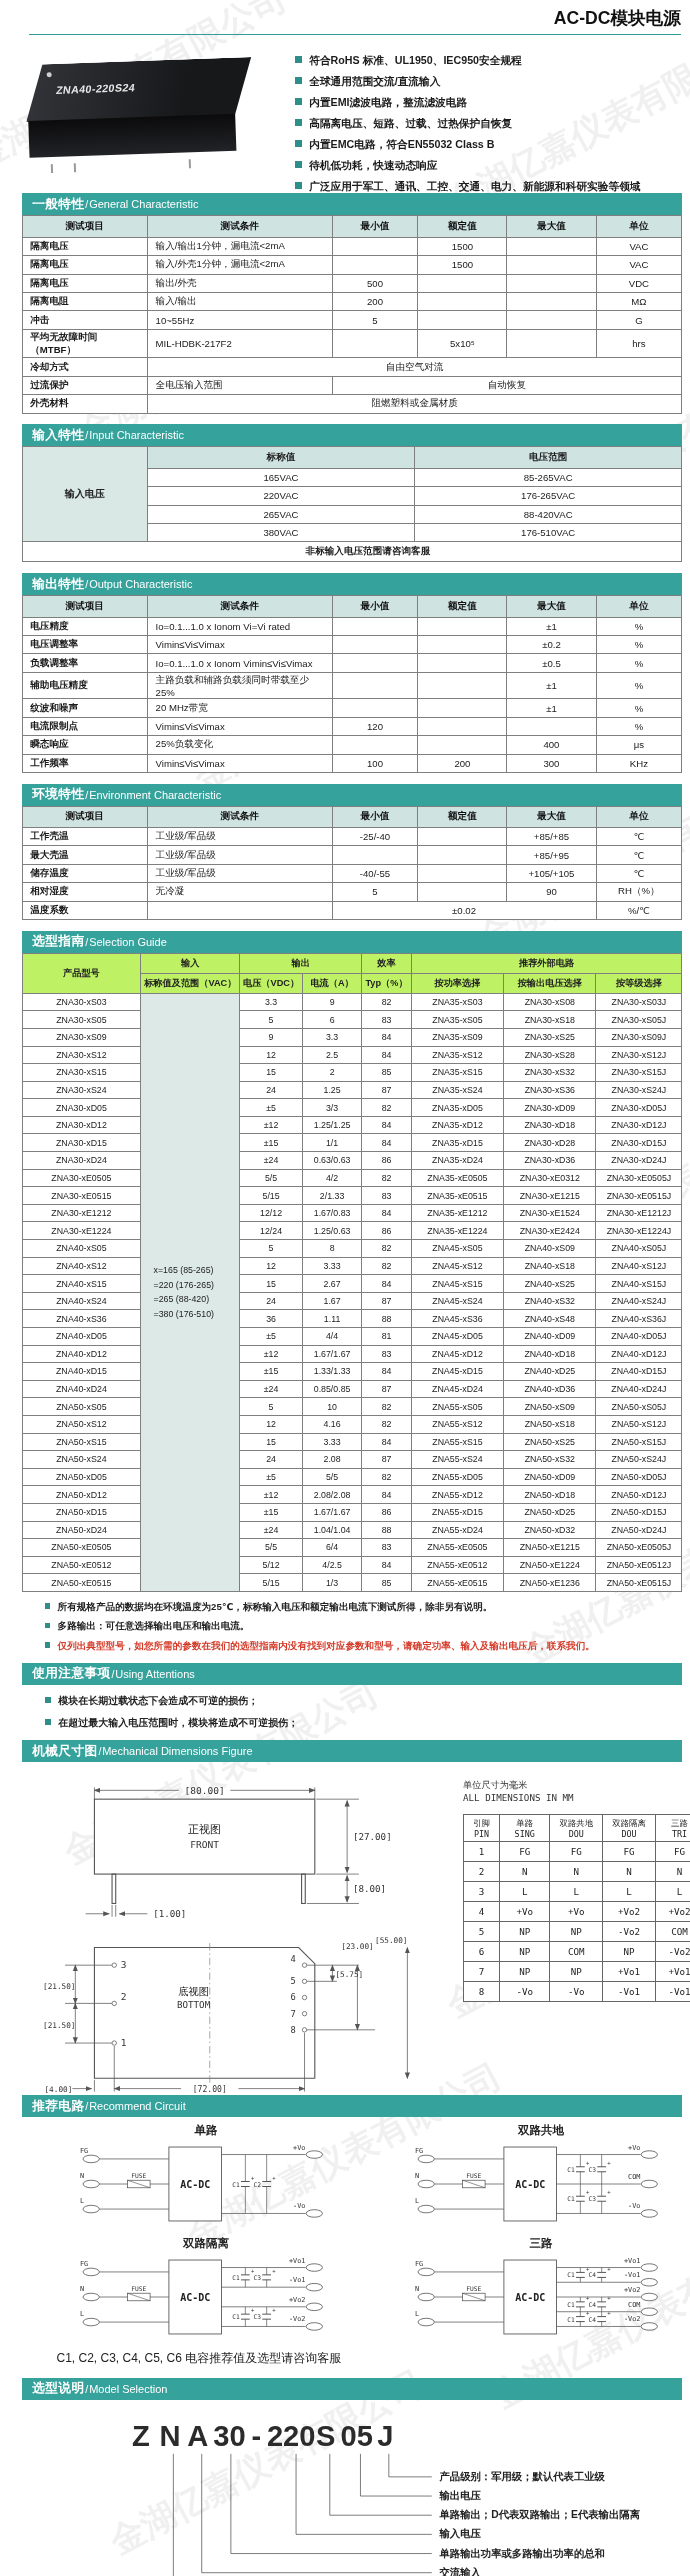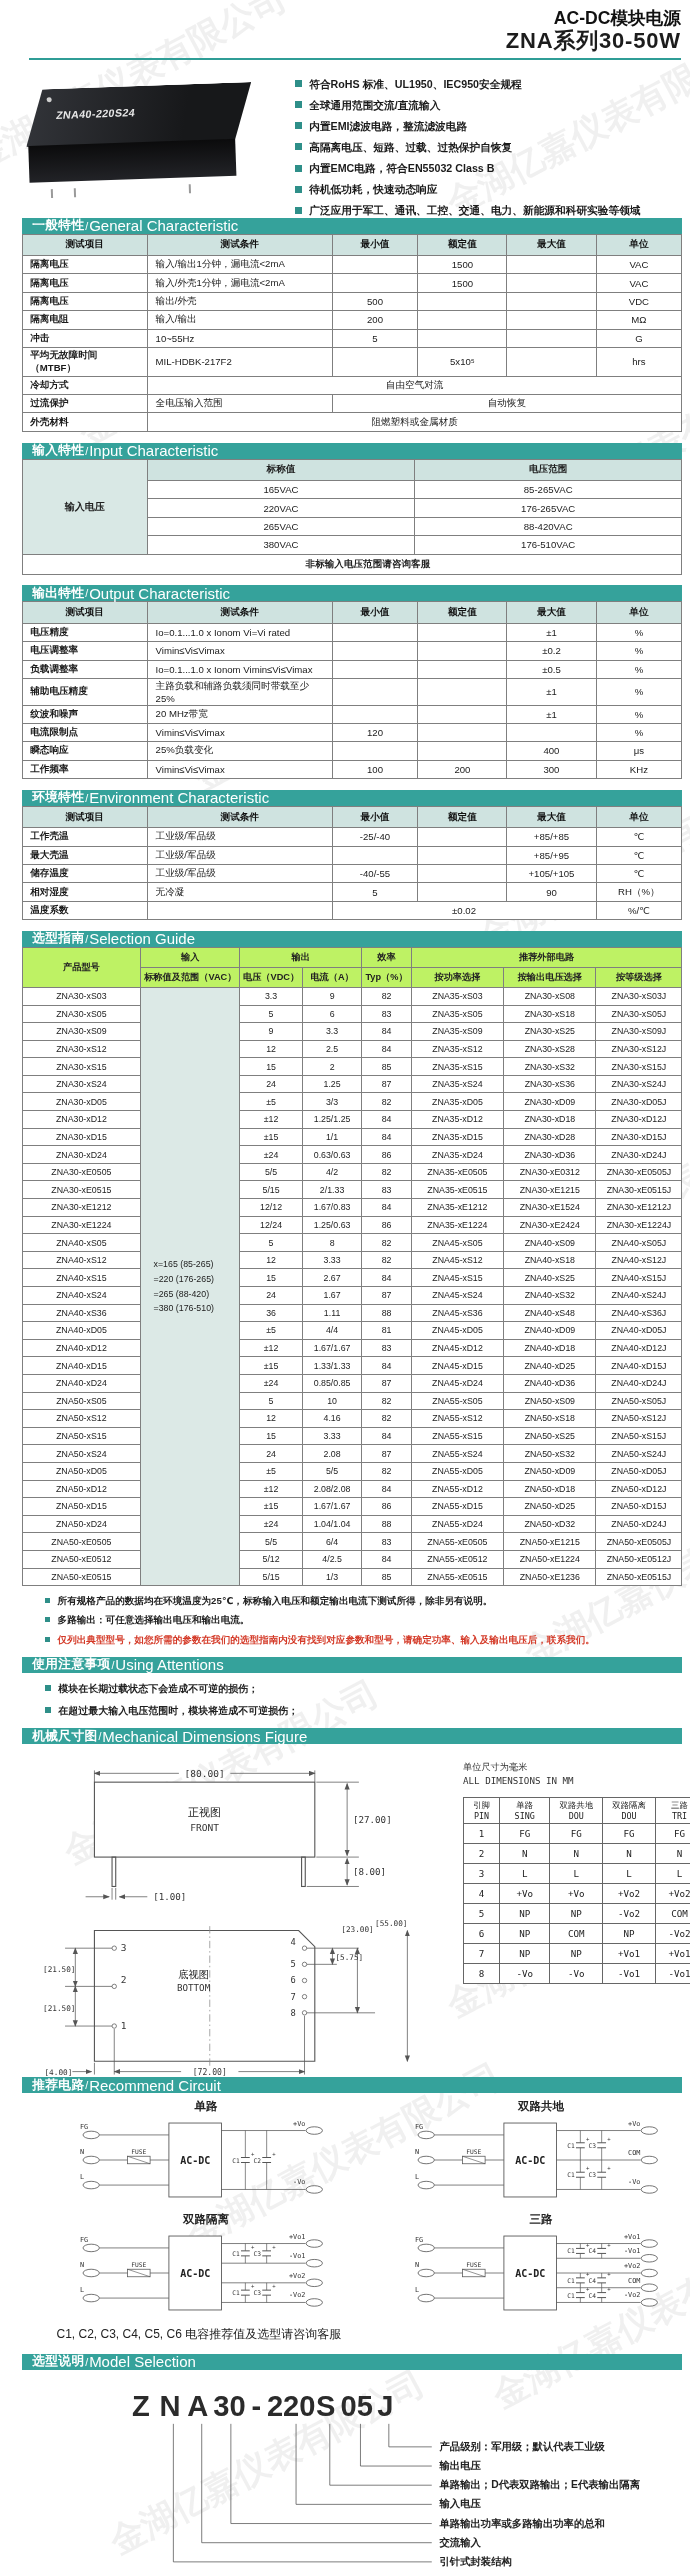--- a/index.html
+++ b/index.html
@@ -25,24 +25,24 @@
   .mod-label { position: absolute; left: 31px; top: 20px; color: #e8e8e8; font-size: 10.7px; font-weight: bold;
                letter-spacing: 0.4px; transform: skewX(-10deg); }
   .mod-dot { position: absolute; left: 21.5px; top: 7.7px; width: 5.4px; height: 5.4px; border-radius: 50%; background: #cfcfcf; }
   .mod-pin { position: absolute; bottom: -7.7px; width: 2.3px; height: 9.2px; background: #9a9a9a; }
   .features { list-style: none; padding-top: 3.1px; }
   .features li { display: flex; align-items: flex-start; margin-bottom: 7.7px; font-size: 10.7px;
                  font-weight: bold; color: #1b1b1b; line-height: 1.25; }
   .sq { width: 7px; height: 7px; background: #2e8f89; margin: 2.3px 7.7px 0 0; flex-shrink: 0; }
   
   .section { margin: 10.7px 7.7px 0 21.5px; }
-  .bar { background: #35a29b; color: #fff; height: 16px; display: flex; align-items: center; padding-left: 10.7px; }
+  .bar { background: #35a29b; color: #fff; height: 22px; display: flex; align-items: center; padding-left: 10.7px; }
   .bar .zh { font-size: 12.7px; font-weight: bold; letter-spacing: 0.4px; }
   .bar .slash { font-size: 10.7px; margin: 0 0.8px; }
-  .bar .en { font-size: 15px; }
+  .bar .en { font-size: 11px; }
   
   table { border-collapse: collapse; width: 100%; background: #fff; }
   th, td { border: 0.8px solid #7f7f7f; }
   .char th { background: #cfe3e0; font-size: 9.6px; font-weight: bold; height: 21.5px; color: #111; }
   .char td { font-size: 9.6px; height: 18.4px; text-align: center; color: #1a1a1a; padding: 0.8px 4.6px; }
   .char td.c-item { text-align: left; padding-left: 7.7px; font-weight: bold; }
   .char td.c-cond { text-align: left; padding-left: 7.7px; }
   .input-tbl th { background: #cfe3e0; font-size: 9.6px; font-weight: bold; height: 21.5px; }
   .input-tbl td { font-size: 9.6px; height: 18.4px; text-align: center; }
   .input-tbl td.rowhead { background: #d9e8e5; font-weight: bold; font-size: 10px; }
@@ -93,21 +93,20 @@
       <div class="wm" style="left: 46px; top: 1749px;">金湖亿嘉仪表有限公司</div>
       <div class="wm" style="left: 429px; top: 1902px;">金湖亿嘉仪表有限公司</div>
       <div class="wm" style="left: 169px; top: 2132px;">金湖亿嘉仪表有限公司</div>
       <div class="wm" style="left: 475px; top: 2293px;">金湖亿嘉仪表有限公司</div>
       <div class="wm" style="left: 92px; top: 2439px;">金湖亿嘉仪表有限公司</div>
     </div>
   <div class="content">
 
     <div class="top-header">
       <div class="t1">AC-DC模块电源</div>
-      <div class="t2">ZNA系列30-50W</div>
       <div class="title-rule"></div>
     </div>
 
     <div class="product-row">
       <div class="photo">
         <div class="mod-wrap">
           <div class="mod-top">
             <div class="mod-dot"></div>
             <div class="mod-label">ZNA40-220S24</div>
           </div>

